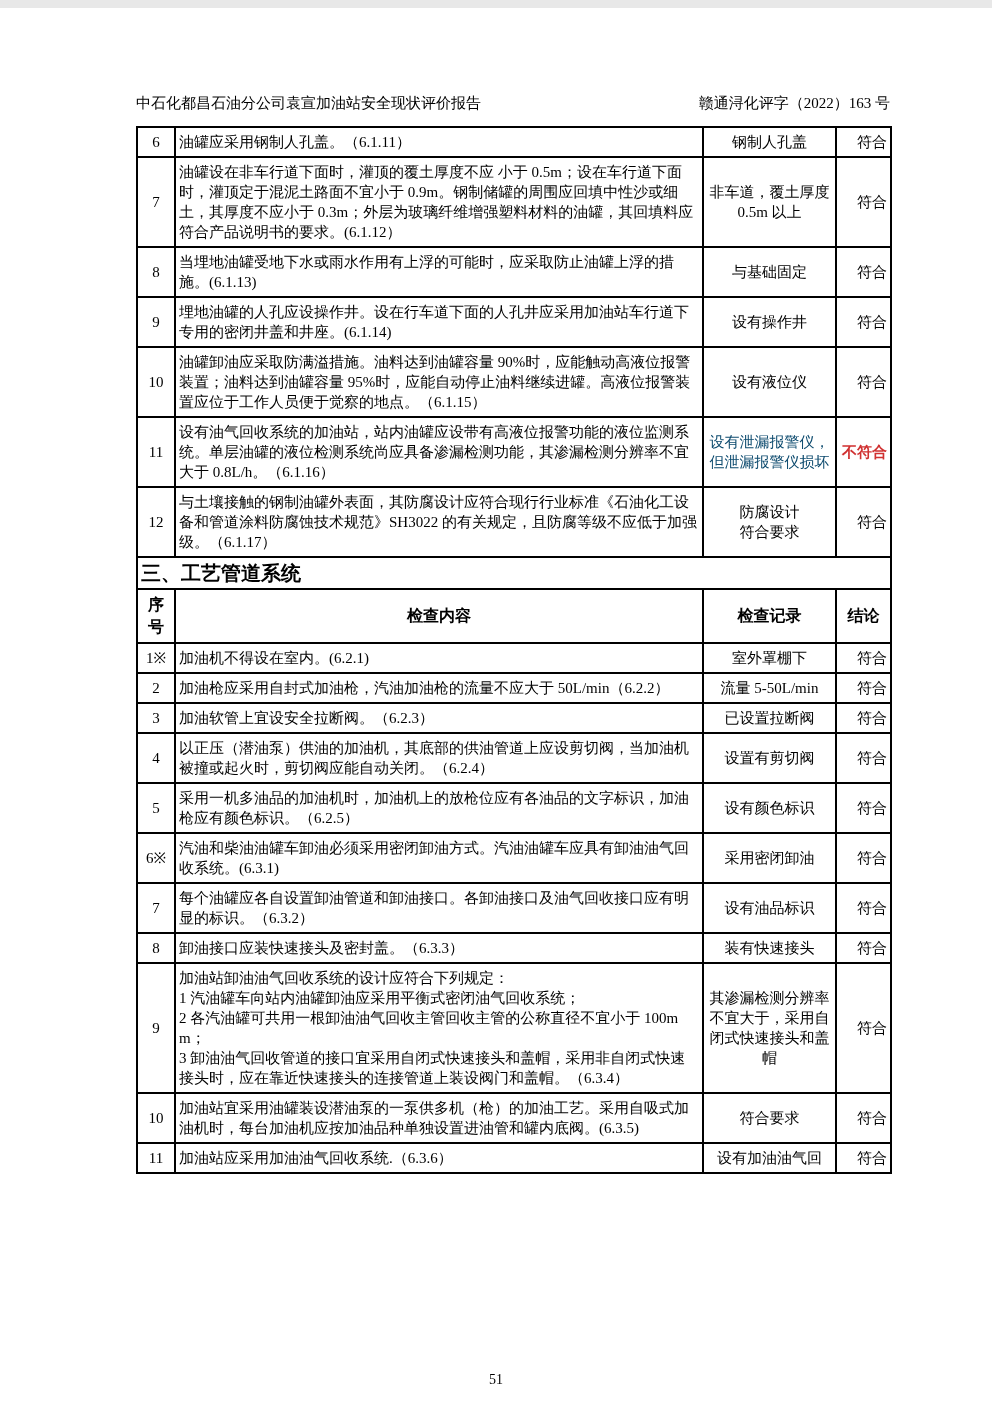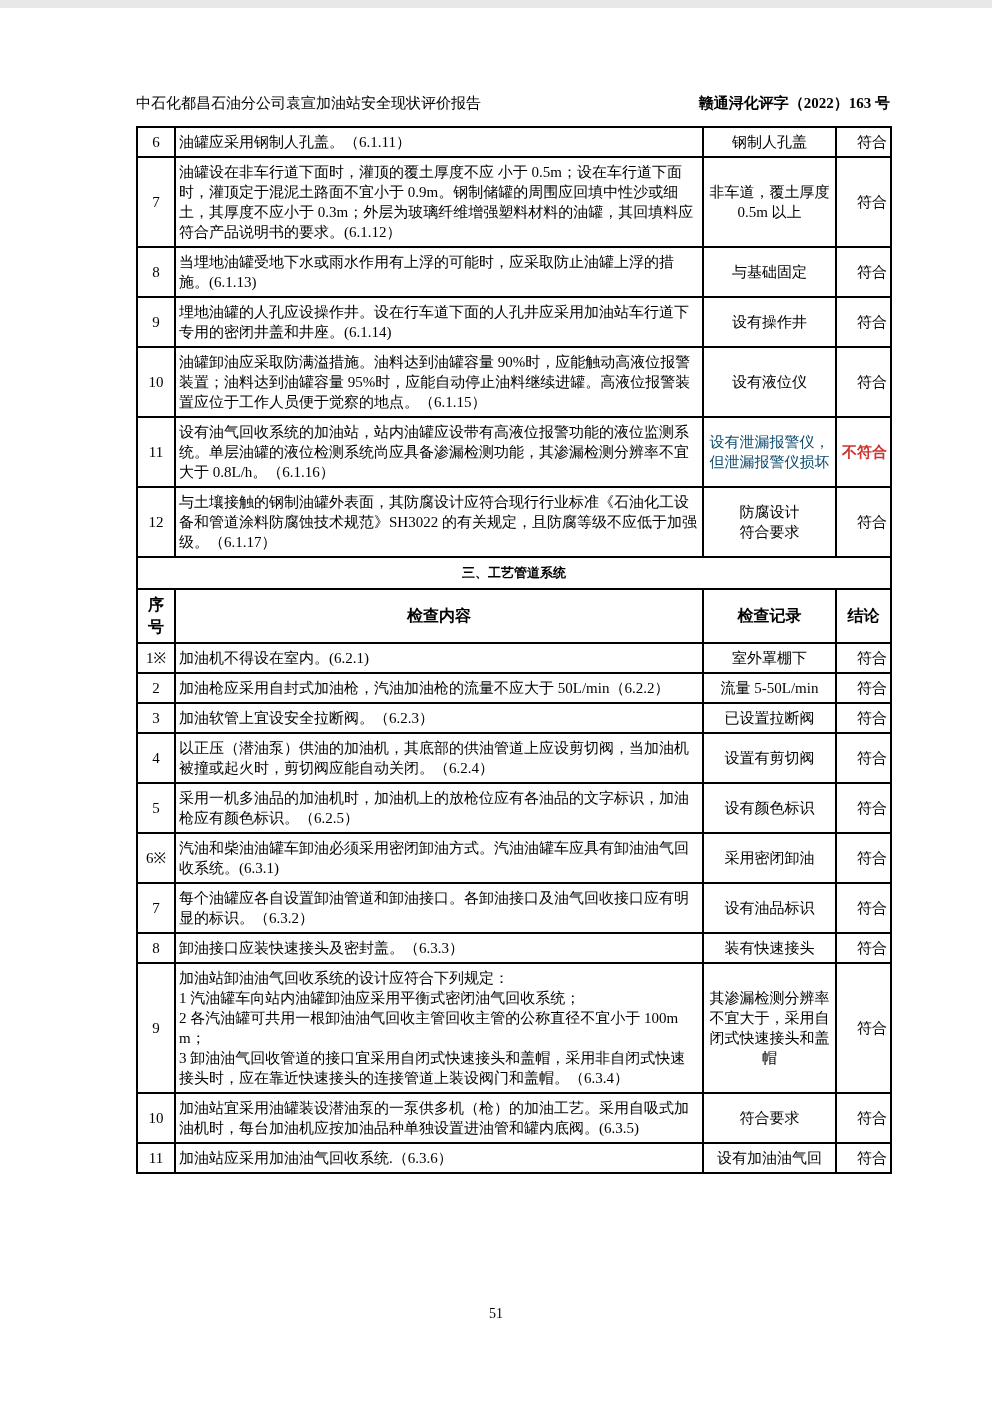--- a/index.html
+++ b/index.html
@@ -12,21 +12,21 @@
     overflow:hidden;
     margin:8px auto;
   }
   .doc-header{
     position:absolute;
     top:86px;left:136px;width:754px;
     display:flex;justify-content:space-between;align-items:baseline;
     font-size:15px;
     white-space:nowrap;
   }
-  .doc-header .doc-no{font-weight:bold;padding-left:44px;}
+  .doc-header .doc-no{font-weight:normal;padding-left:44px;}
   table.inspection{
     position:absolute;
     top:118px;left:136px;
     width:754px;
     border-collapse:collapse;
     table-layout:fixed;
   }
   table.inspection td,table.inspection th{
     border:2px solid #000;
     font-size:15px;
@@ -38,29 +38,29 @@
   }
   col.c-no{width:38px;}
   col.c-content{width:528px;}
   col.c-record{width:133px;}
   col.c-conclusion{width:55px;}
   td.no-cell{text-align:center;}
   td.content-cell{text-align:left;padding:4px 6px;white-space:pre-line;}
   td.record-cell{text-align:center;white-space:pre-line;}
   td.conclusion-cell{text-align:right;}
   tr.section-title-row td{
-    text-align:center;font-weight:bold;font-size:13px;line-height:22px;
+    font-weight:bold;font-size:20px;line-height:22px;
   }
   tr.col-header-row td{
     text-align:center;font-weight:bold;font-size:16px;line-height:22px;
   }
   td.bold{font-weight:bold;font-family:Liberation Serif, serif;}
   .page-footer{
     position:absolute;
-    top:1298px;left:0;width:100%;
+    top:1364px;left:0;width:100%;
     text-align:center;
     font-size:14px;
   }
 </style>
 </head>
 <body>
 
 <div class="page">
 
   <div class="doc-header">

